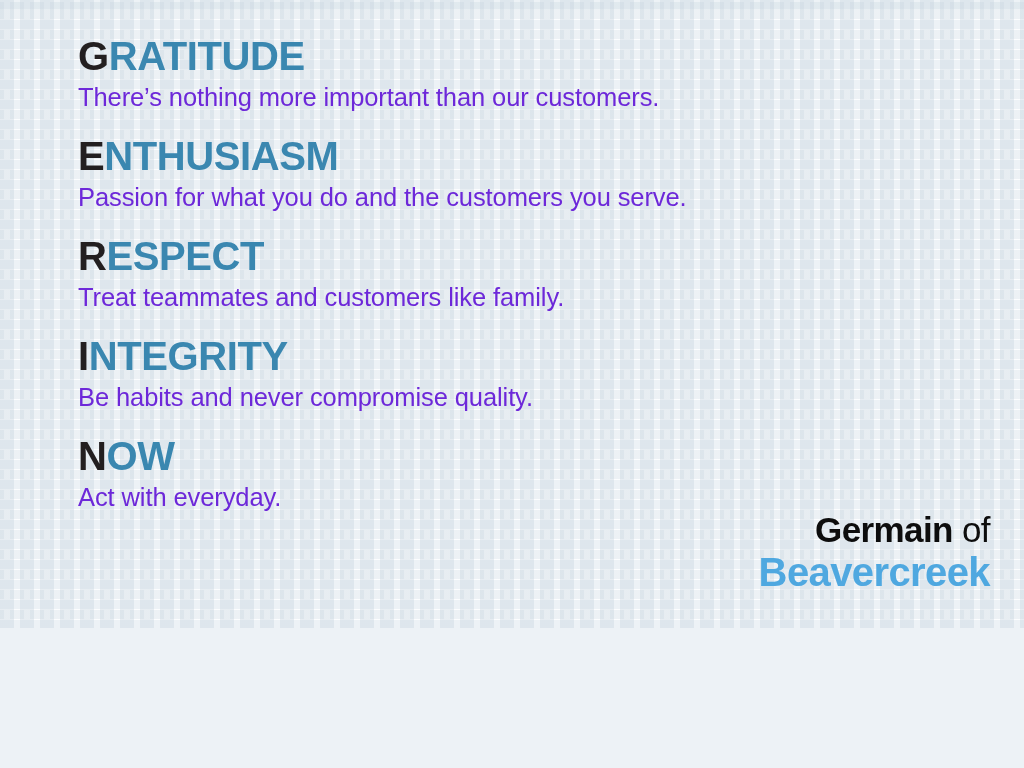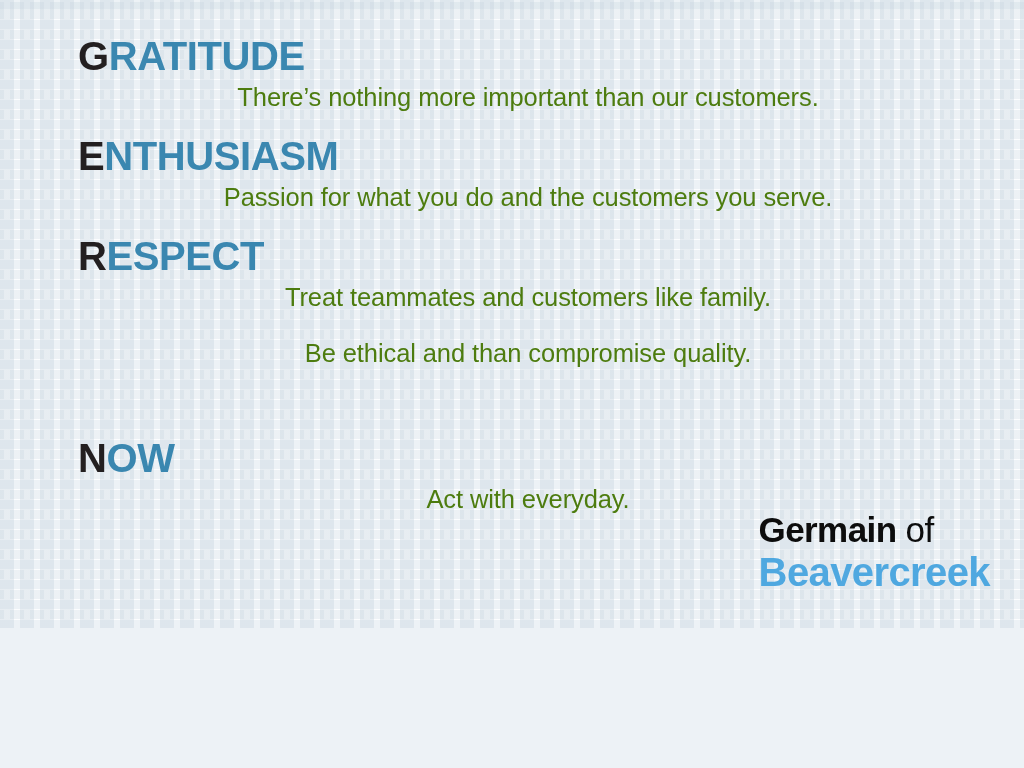--- a/index.html
+++ b/index.html
@@ -72,31 +72,31 @@
     color: #3a87b0;
   }
   .value-heading .initial {
     color: #231f20;
   }
   .value-desc {
     font-size: 25.5px;
     font-weight: normal;
     line-height: 34px;
     margin: 2px 0 0 0;
-    color: #4d7c0f;
+    color: #6d28d9;
     white-space: nowrap;
     letter-spacing: -0.1px;
-    text-align: center;
   }
 
   
   #logo {
     position: absolute;
     right: 34px;
     bottom: 34px;
+    text-align: right;
     line-height: 1;
   }
   .logo-line1 {
     font-size: 35px;
     line-height: 40px;
     color: #0d0d0d;
     letter-spacing: -0.6px;
     white-space: nowrap;
   }
   .logo-line1 .brand {
@@ -135,21 +135,22 @@
     </div>
 
     <div class="value-block">
       <div class="value-heading"><span class="initial">R</span><span class="rest">ESPECT</span></div>
       <div class="value-desc">Treat teammates and customers like family.</div>
     </div>
 
 
 
     <div class="value-block">
-      <div class="value-desc">Be ethical and than compromise quality.</div>
+      <div class="value-heading"><span class="initial">I</span><span class="rest">NTEGRITY</span></div>
+      <div class="value-desc">Be habits and never compromise quality.</div>
     </div>
 
     <div class="value-block">
       <div class="value-heading"><span class="initial">N</span><span class="rest">OW</span></div>
       <div class="value-desc">Act with everyday.</div>
     </div>
 
   </div>
 
   <div id="logo">

